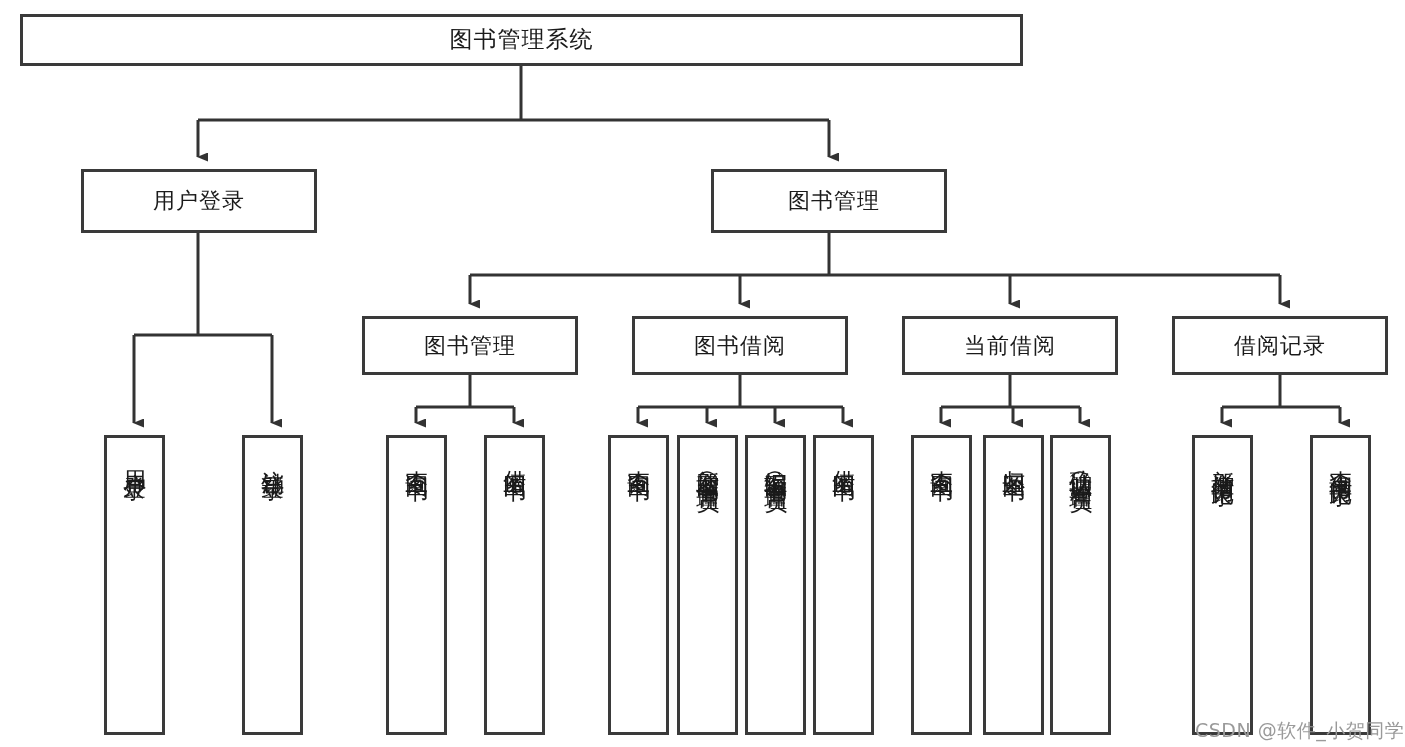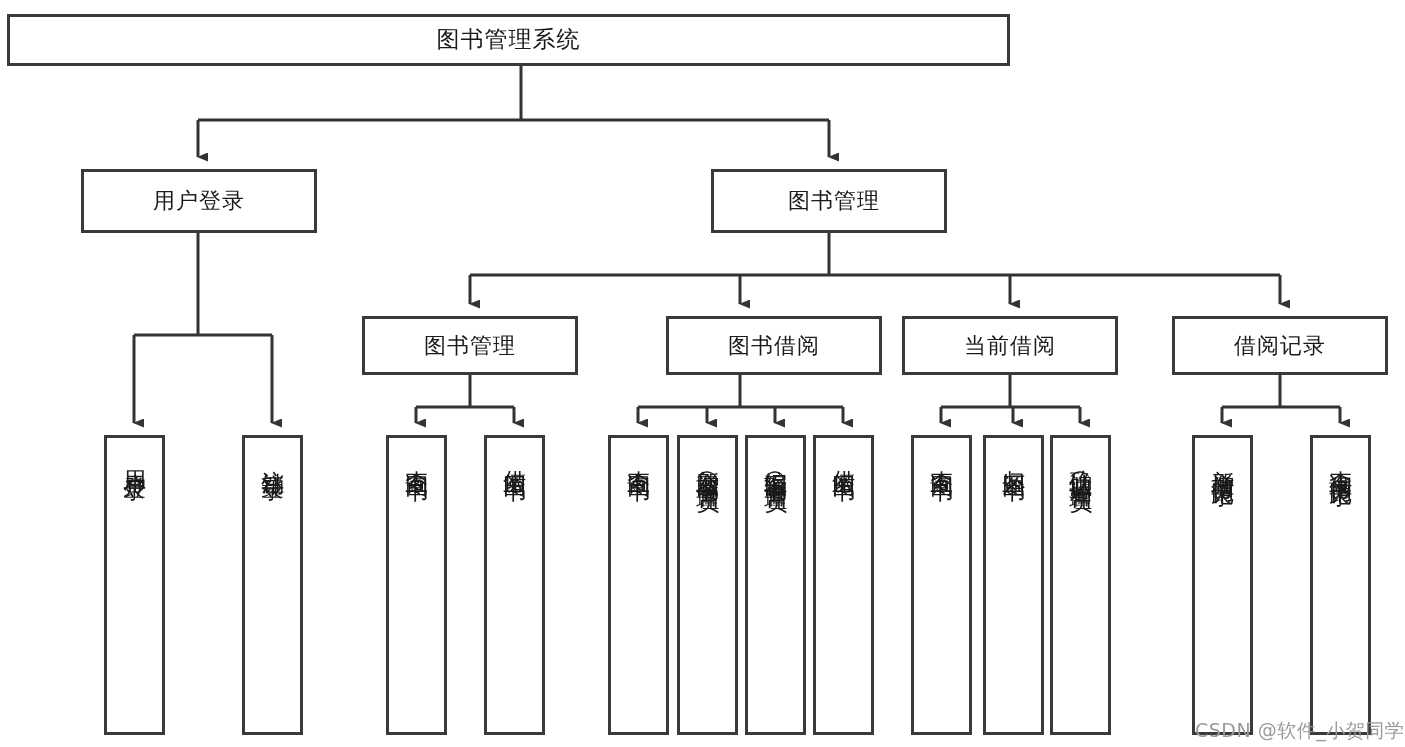--- a/index.html
+++ b/index.html
@@ -121,35 +121,35 @@
       <path d="M1013,407 L1013,423" marker-end="url(#arrow)"></path>
       <path d="M1080,407 L1080,423" marker-end="url(#arrow)"></path>
 
       <path d="M1280,375 L1280,407"></path>
       <path d="M1222,407 L1340,407"></path>
       <path d="M1222,407 L1222,423" marker-end="url(#arrow)"></path>
       <path d="M1340,407 L1340,423" marker-end="url(#arrow)"></path>
     </g>
   </svg>
 
-  <div class="node root horiz" style="left:7px; top:14px; width:1003px; height:52px;">
+  <div class="node root horiz" style="left:20px; top:14px; width:1003px; height:52px;">
     <span class="label">图书管理系统</span>
   </div>
 
   <div class="node horiz" style="left:81px; top:169px; width:236px; height:64px;">
     <span class="label">用户登录</span>
   </div>
   <div class="node horiz" style="left:711px; top:169px; width:236px; height:64px;padding-left:10px;">
     <span class="label">图书管理</span>
   </div>
 
   <div class="node horiz" style="left:362px; top:316px; width:216px; height:59px;">
     <span class="label">图书管理</span>
   </div>
-  <div class="node horiz" style="left:632px; top:316px; width:216px; height:59px;margin-left:34px;">
+  <div class="node horiz" style="left:632px; top:316px; width:216px; height:59px;">
     <span class="label">图书借阅</span>
   </div>
   <div class="node horiz" style="left:1172px; top:316px; width:216px; height:59px;">
     <span class="label">借阅记录</span>
   </div>
   <div class="node horiz" style="left:902px; top:316px; width:216px; height:59px;">
     <span class="label">当前借阅</span>
   </div>
 
   <div class="node vert" style="left:104px; top:435px; width:61px; height:300px;">

